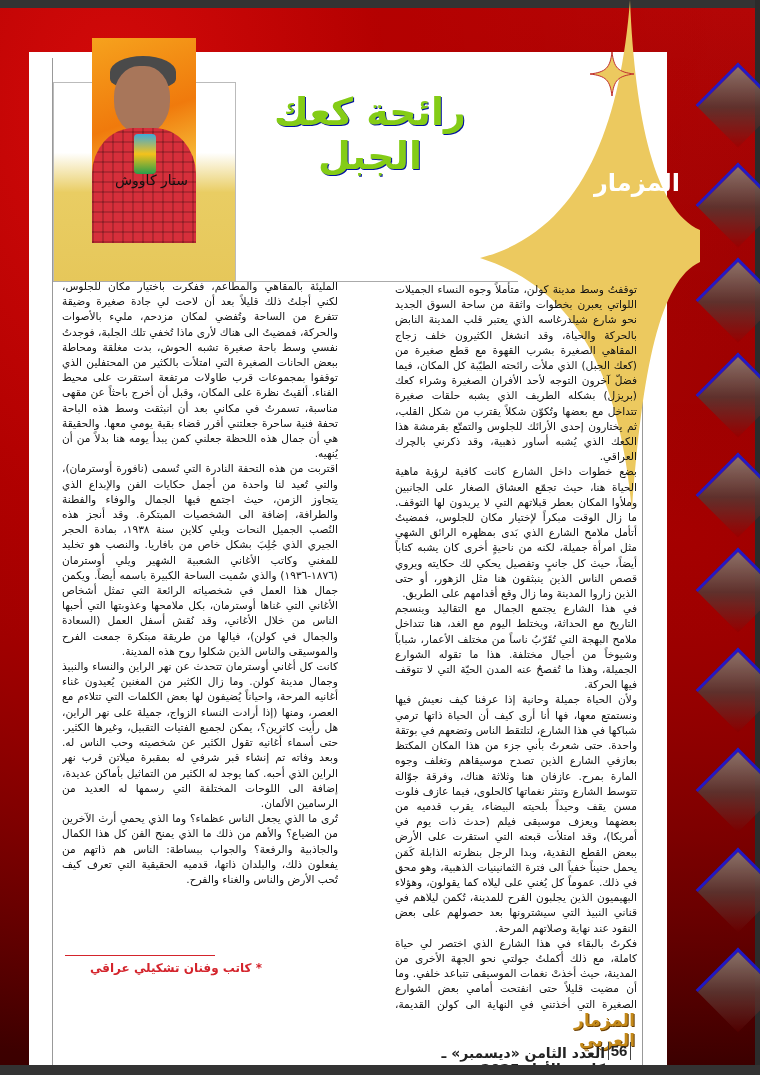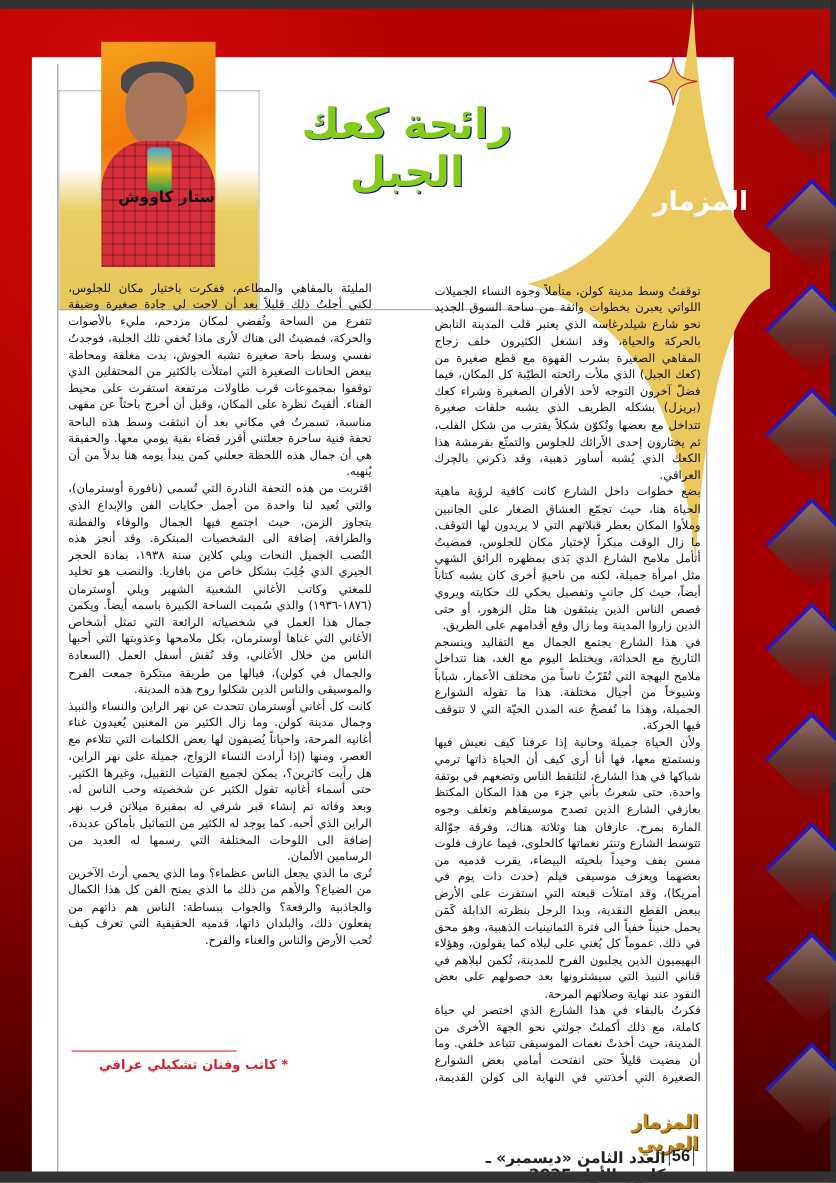--- a/index.html
+++ b/index.html
@@ -77,35 +77,35 @@
       repeating-linear-gradient(90deg, rgba(0,0,0,0.18) 0 2px, transparent 2px 10px),
       #d62f3b;
   }
   .author-photo .scarf {
     position: absolute; left: 42px; top: 96px; width: 22px; height: 40px;
     background: linear-gradient(180deg, #3fa9d8 0%, #f4c21b 50%, #2a9d4b 100%);
     border-radius: 4px;
   }
   .author-name {
     position: absolute; left: 92px; top: 172px; width: 104px; text-align: center;
-    font-size: 14px; font-weight: bold; color: #111; direction: rtl; padding-left: 15px;
+    font-size: 14px; font-weight: normal; color: #111; direction: rtl; padding-left: 15px;
   }
 
   
   .title {
     position: absolute; left: 240px; top: 90px; width: 260px; text-align: center;
     font-size: 38px; font-weight: bold; color: #84cc16; direction: rtl;
     font-family: "DejaVu Sans", sans-serif; letter-spacing: -1px;
     text-shadow: 1px 1px 0 #0010a0;
   }
 
   
   .col {
     position: absolute; direction: rtl; text-align: justify;
-    font-family: "DejaVu Sans", sans-serif; font-size: 10.6px; line-height: 15.2px; color: #111;
+    font-family: "DejaVu Sans", sans-serif; font-size: 10.6px; line-height: 15.2px; color: #111; margin-top: 24px;
   }
   .col p { margin: 0; }
   .col-right { left: 395px; top: 258px; width: 242px; height: 730px; overflow: hidden; }
   .col-left { left: 62px; top: 255px; width: 276px; height: 700px; overflow: hidden; }
 
   .footnote-line { position: absolute; left: 65px; top: 955px; width: 150px; height: 1px; background: #d4242c; }
   .footnote {
     position: absolute; left: 62px; top: 961px; width: 200px; direction: rtl; text-align: right;
     font-size: 12px; font-weight: bold; color: #d4242c;
   }

